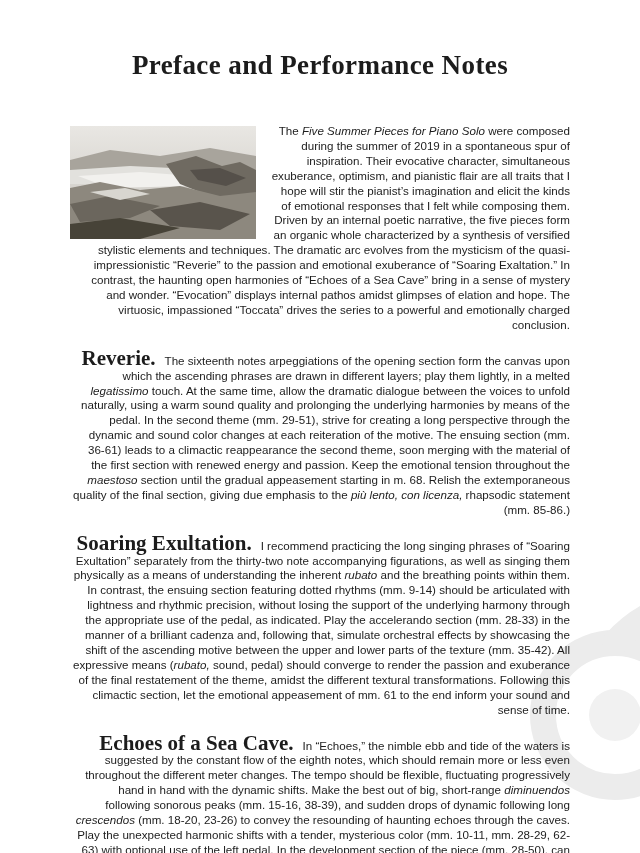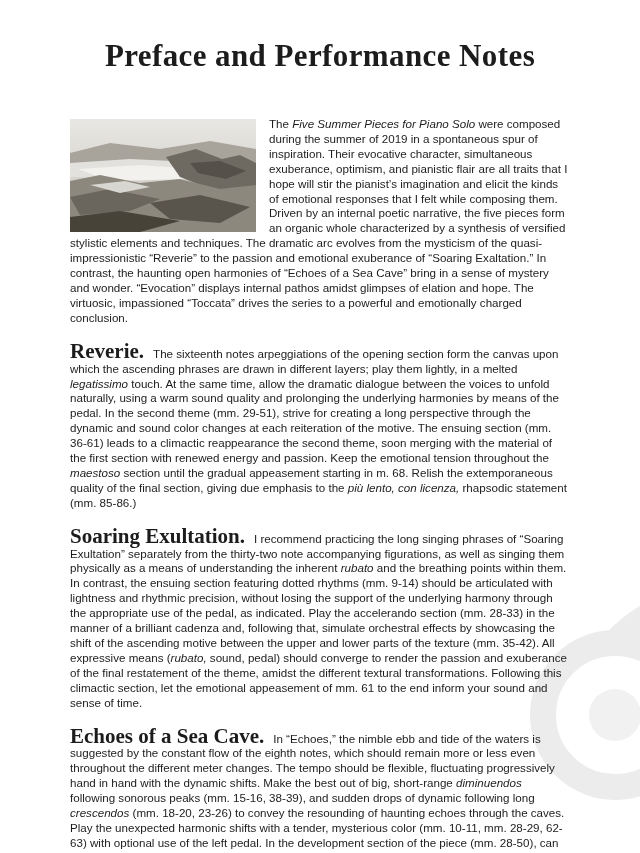--- a/index.html
+++ b/index.html
@@ -12,30 +12,30 @@
     color:#1c1c1c;
   }
   .content{
     position:relative;
     margin:0 70px;
     z-index:2;
   }
   h1.title{
     font-family:"Liberation Serif",serif;
     font-weight:bold;
-    font-size:31px;
+    font-size:27px;
     letter-spacing:.4px;
     text-align:center;
-    margin:4px;
+    margin:16px;
     padding-top:34px;
   }
   p.body{
     font-size:11.6px;
     line-height:14.9px;
-    text-align:left;
+    text-align:right;
     margin:0 0 18px 0;
   }
   p.intro{margin-top:43px;}
   .painting{
     float:left;
     width:186px;height:113px;
     margin:2px 13px 4px 0;
     display:block;
   }
   .run-head{

